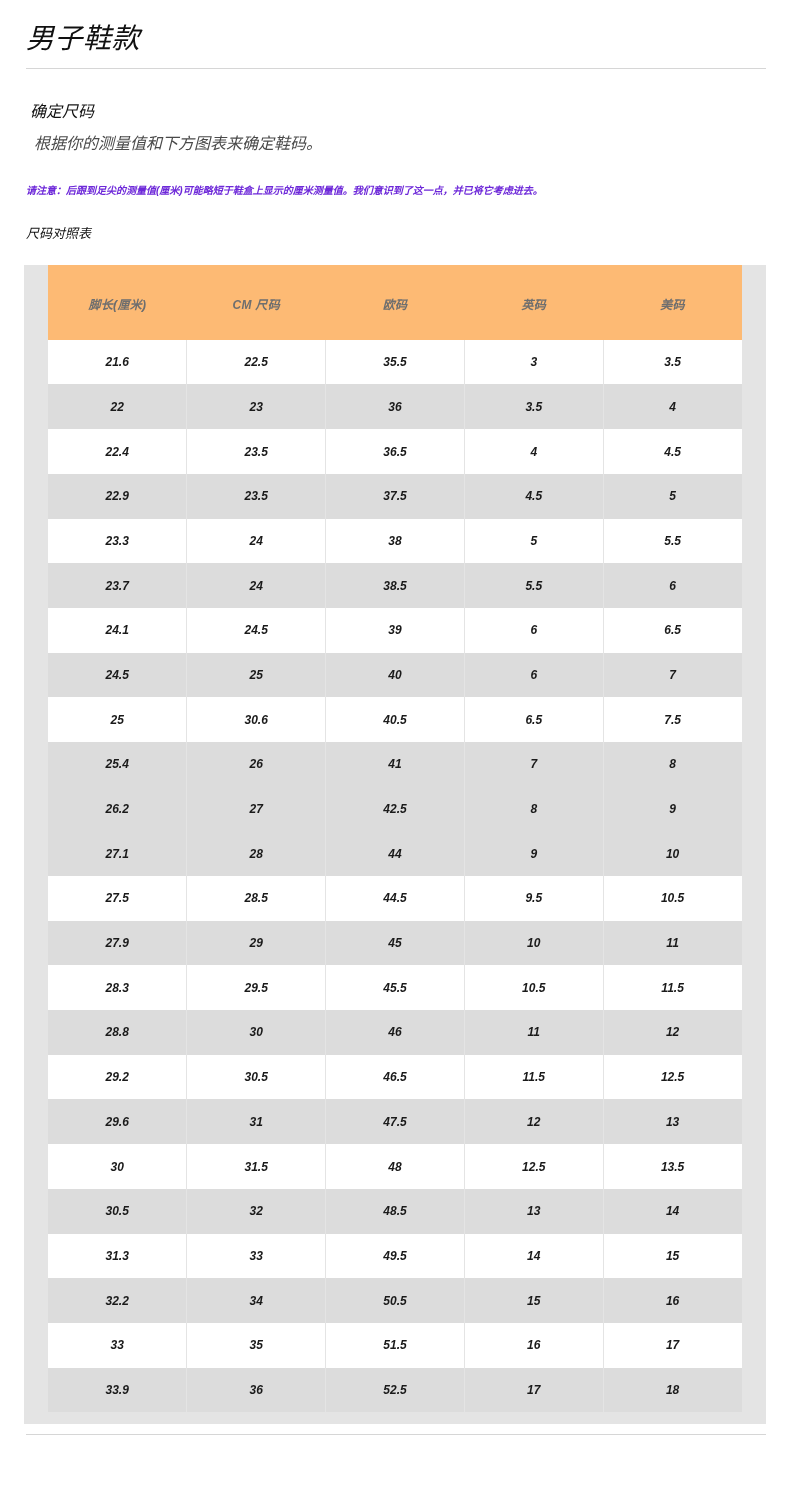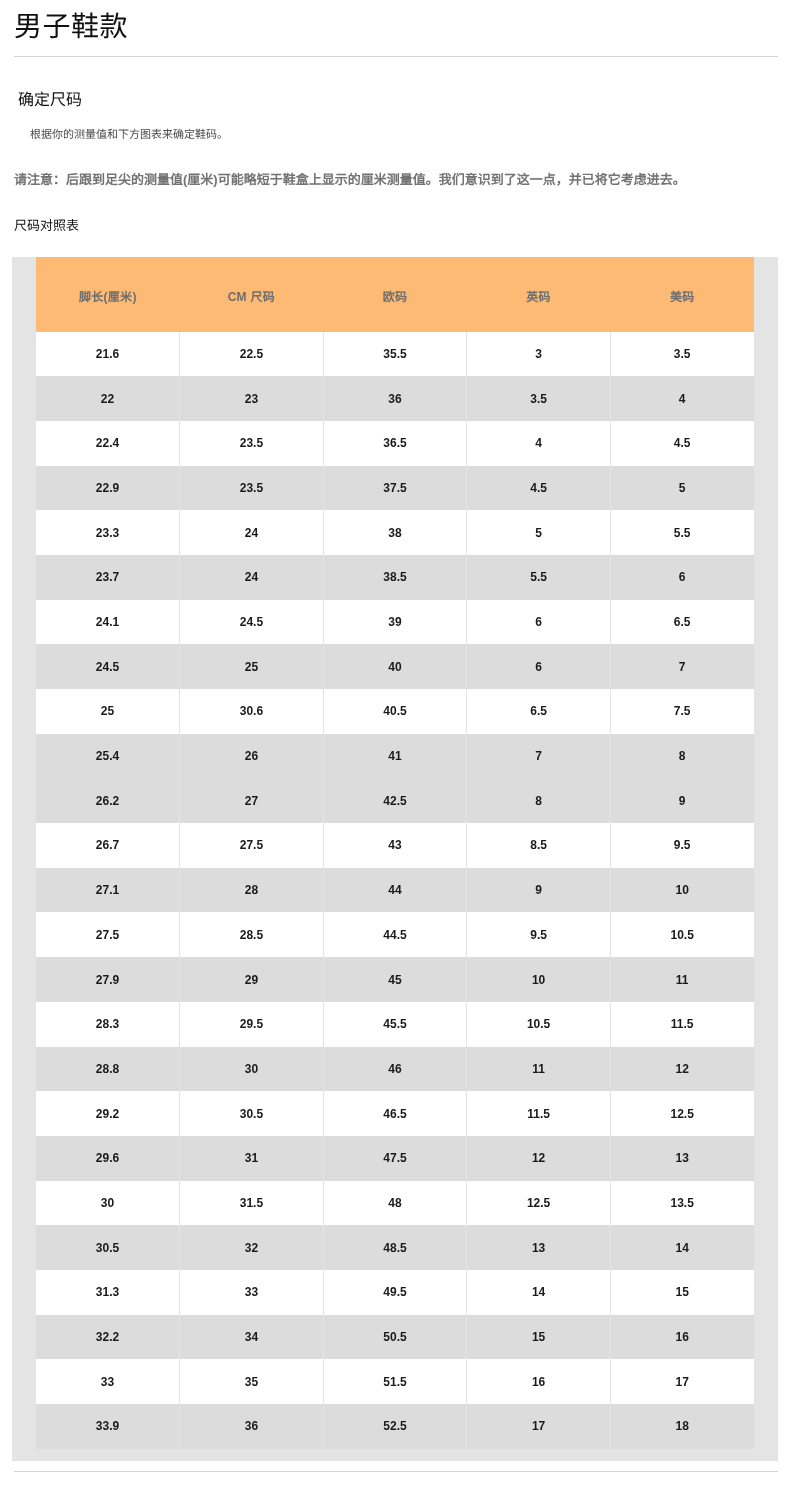--- a/index.html
+++ b/index.html
@@ -12,21 +12,22 @@
     width: 790px;
     min-height: 1502px;
     font-family: "Liberation Sans", "DejaVu Sans", sans-serif;
     color: #111111;
     -webkit-font-smoothing: antialiased;
   }
 
   .page {
     width: 790px;
     box-sizing: border-box;
-    padding: 0;
+    padding: 12px;
+    font-style: italic;
   }
 
   
   .page-title {
     font-size: 28px;
     font-weight: 300;
     line-height: 1.2;
     color: #111111;
     margin: 0;
     padding: 10px 0 12px 14px;
@@ -44,30 +45,30 @@
   }
   .section-heading {
     font-size: 16px;
     font-weight: 400;
     color: #111111;
     margin: 17px 0 10px 0;
     padding-left: 4px;
     line-height: 1.3;
   }
   .intro-text {
-    font-size: 11px;
+    font-size: 16px;
     font-weight: 400;
     color: #4a4a4a;
-    margin: 16px;
+    margin: 8px;
     line-height: 1.5;
   }
   .note {
-    font-size: 13px;
+    font-size: 10px;
     font-weight: 700;
-    color: #737373;
+    color: #6d28d9;
     margin: 26px 0 0 0;
     line-height: 1.75;
     max-width: 712px;
   }
 
   
   .chart-heading {
     font-size: 13px;
     font-weight: 400;
     color: #111111;
@@ -272,29 +273,20 @@
           </tr>
           <tr class="row-even">
             <td class="gutter"></td>
             <td>26.2</td>
             <td>27</td>
             <td>42.5</td>
             <td>8</td>
             <td>9</td>
             <td class="gutter"></td>
           </tr>
-          <tr class="row-odd">
-            <td class="gutter"></td>
-            <td>26.7</td>
-            <td>27.5</td>
-            <td>43</td>
-            <td>8.5</td>
-            <td>9.5</td>
-            <td class="gutter"></td>
-          </tr>
           <tr class="row-even">
             <td class="gutter"></td>
             <td>27.1</td>
             <td>28</td>
             <td>44</td>
             <td>9</td>
             <td>10</td>
             <td class="gutter"></td>
           </tr>
           <tr class="row-odd">

